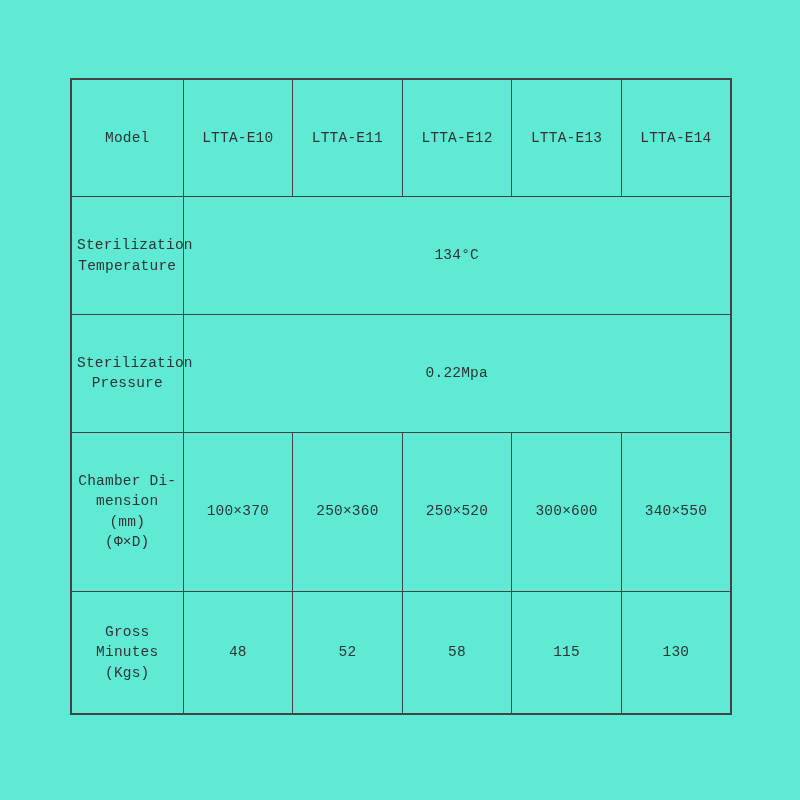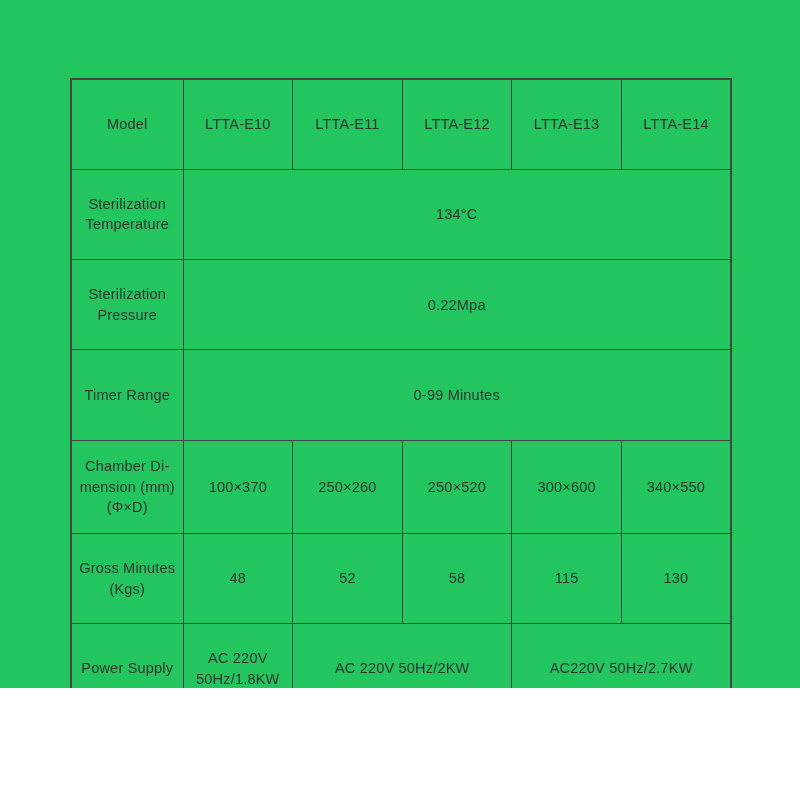--- a/index.html
+++ b/index.html
@@ -3,24 +3,24 @@
 <meta charset="utf-8">
 <style>
   html, body {
     margin: 0;
     padding: 0;
     background: #ffffff;
   }
   .page {
     position: relative;
     width: 800px;
-    height: 688px;
-    background: #22c55e;
+    height: 800px;
+    background: #5eead4;
     overflow: hidden;
-    font-family: Liberation Sans, sans-serif;
+    font-family: Liberation Mono, monospace;
   }
   table.spec-table {
     position: absolute;
     left: 70px;
     top: 78px;
     width: 660px;
     height: 637px;
     border-collapse: collapse;
     table-layout: fixed;
     color: #333333;
@@ -68,44 +68,33 @@
         <th>Sterilization
 Temperature</th>
         <td colspan="5">134°C</td>
       </tr>
       <tr>
         <th>Sterilization
 Pressure</th>
         <td colspan="5">0.22Mpa</td>
       </tr>
       <tr>
-        <th>Timer Range</th>
-        <td colspan="5">0-99 Minutes</td>
-      </tr>
-      <tr>
         <th>Chamber Di-
 mension (mm)
 (Φ×D)</th>
         <td>100×370</td>
-        <td>250×260</td>
+        <td>250×360</td>
         <td>250×520</td>
         <td>300×600</td>
         <td>340×550</td>
       </tr>
       <tr>
         <th>Gross Minutes
 (Kgs)</th>
         <td>48</td>
         <td>52</td>
         <td>58</td>
         <td>115</td>
         <td>130</td>
       </tr>
-      <tr>
-        <th>Power Supply</th>
-        <td colspan="1">AC 220V
-50Hz/1.8KW</td>
-        <td colspan="2">AC 220V 50Hz/2KW</td>
-        <td colspan="2">AC220V 50Hz/2.7KW</td>
-      </tr>
     </tbody>
   </table>
 </div>
 
 </body></html>

